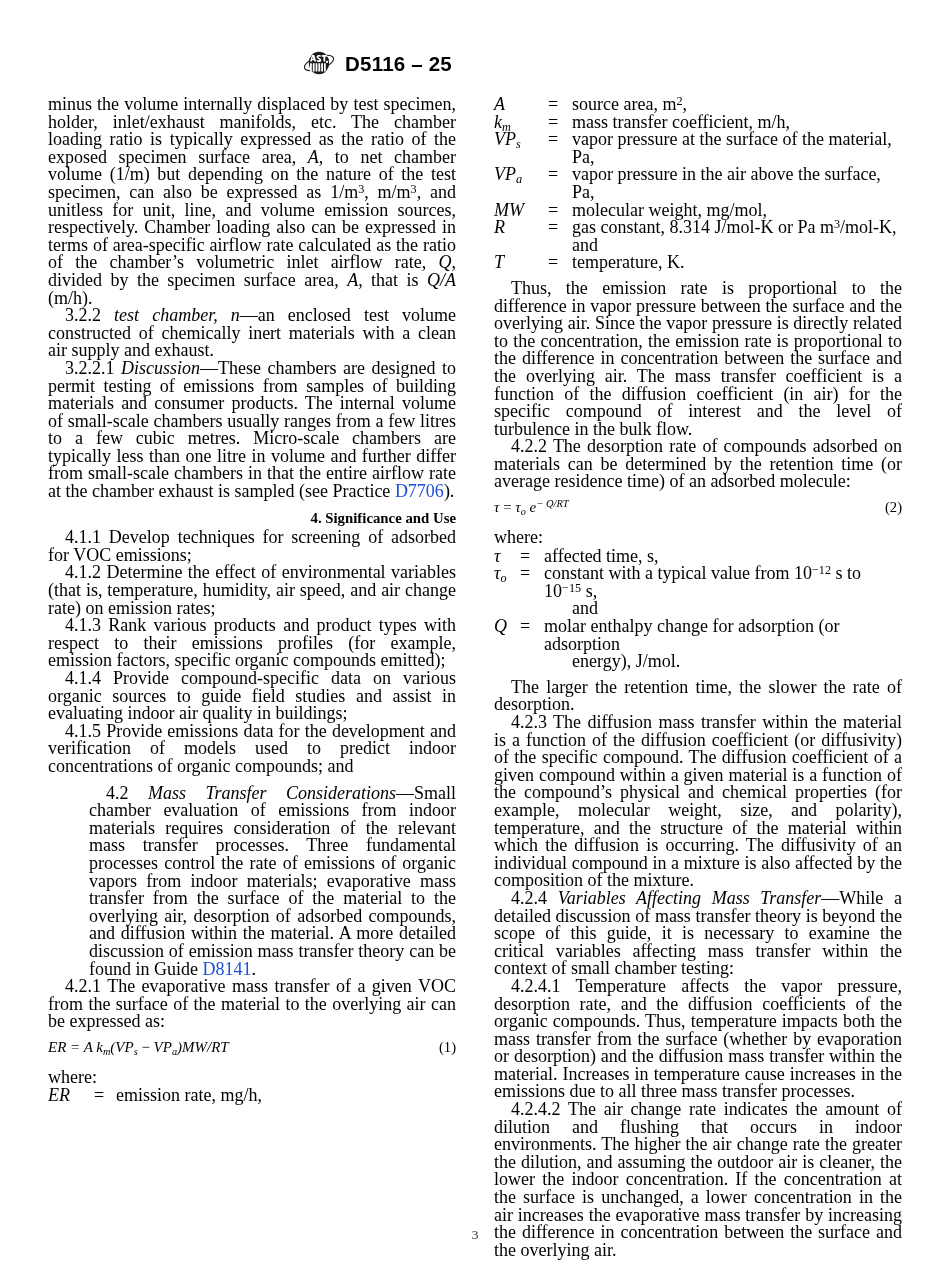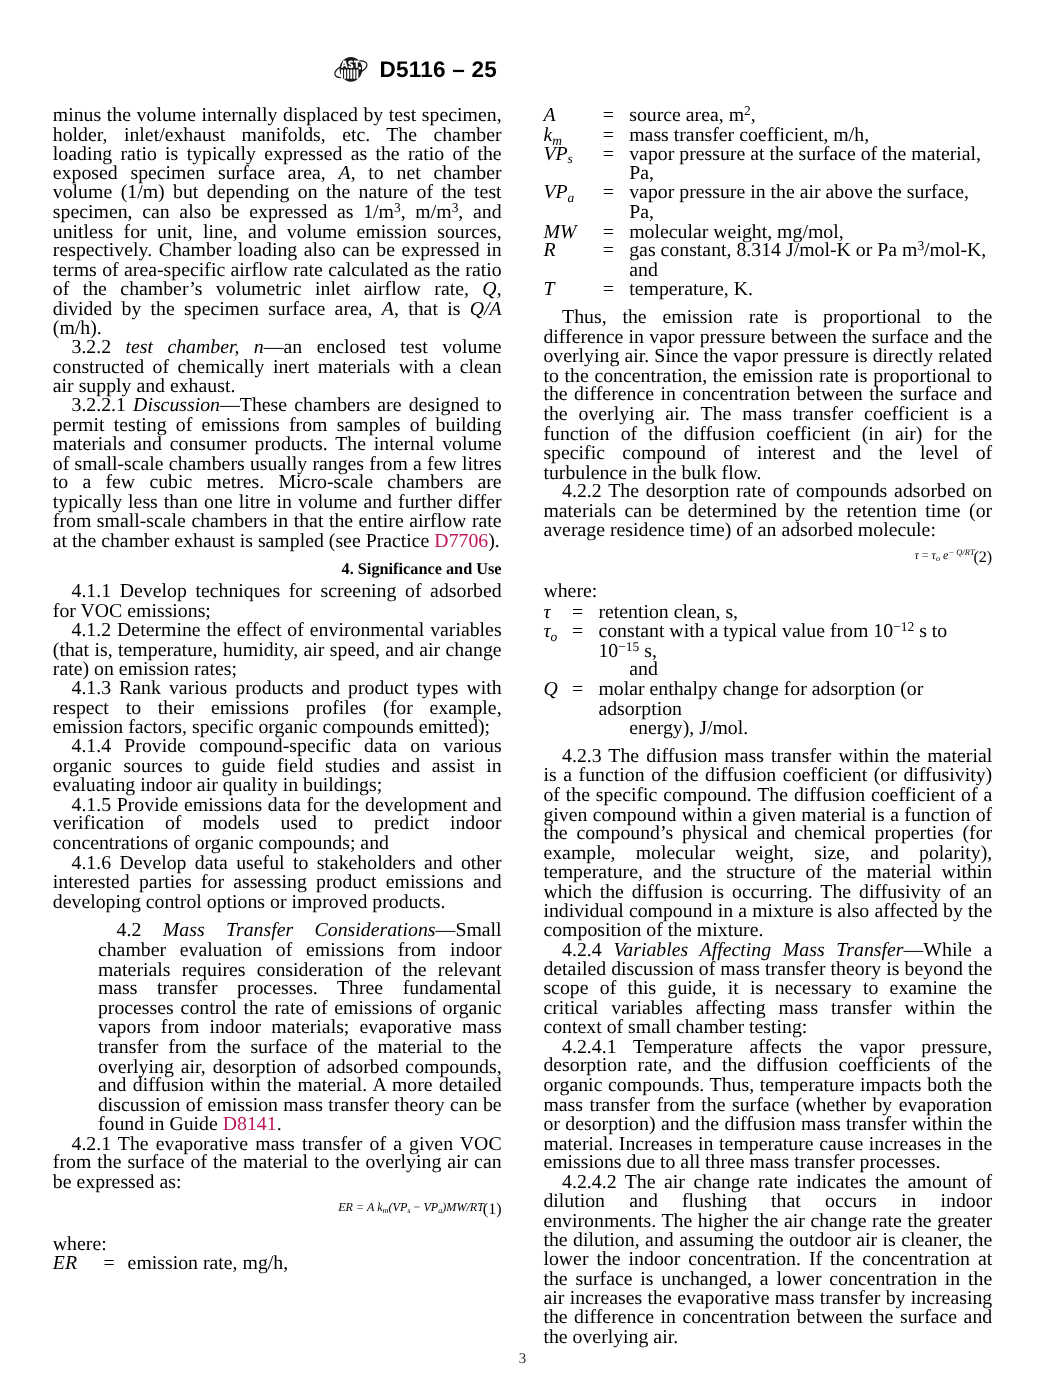--- a/index.html
+++ b/index.html
@@ -81,21 +81,21 @@
   .section-head {
     font-family: "Liberation Serif", "DejaVu Serif", serif;
     font-weight: bold;
     font-size: 14.8px;
     line-height: 17.6px;
     margin: 9px 0 2px 0;
     text-align: right;
   }
 
   .ital { font-style: italic; }
-  .ref  { color: #be185d; }
+  .ref  { color: #1d4ed8; }
 
   sub { font-size: 0.68em; vertical-align: -0.28em; line-height: 0; font-style: italic; }
   sup { font-size: 0.68em; vertical-align: 0.45em; line-height: 0; }
 
   
   .deflist {
     margin: 0;
     padding: 0;
   }
   .defrow {
@@ -127,24 +127,24 @@
   .defdesc .cont { display: block; padding-left: 28px; }
 
   
   .eqblock {
     position: relative;
     margin: 8px 0 8px 0;
     height: 22px;
   }
   .eqbody {
     position: absolute;
-    left: 0; right: 16px;
-    text-align: right;
+    left: 0; right: 4px;
+    text-align: left;
     font-style: italic;
-    font-size: 11px;
+    font-size: 15px;
     white-space: nowrap;
   }
   .eqnum {
     position: absolute;
     right: 0;
     top: 0;
     font-style: normal;
     font-size: 14.6px;
   }
   .eqbody .rm { font-style: normal; }
@@ -209,21 +209,20 @@
       <p class="indent"><span>3.2.2.1 </span><span class="ital">Discussion</span><span>—These chambers are designed to permit testing of emissions from samples of building materials and consumer products. The internal volume of small-scale chambers usually ranges from a few litres to a few cubic metres. Micro-scale chambers are typically less than one litre in volume and further differ from small-scale chambers in that the entire airflow rate at the chamber exhaust is sampled (see Practice </span><span class="ref">D7706</span><span>).</span></p>
 
       <div class="section-head">4. Significance and Use</div>
 
 
       <p class="indent">4.1.1  Develop techniques for screening of adsorbed for VOC emissions;</p>
       <p class="indent">4.1.2  Determine the effect of environmental variables (that is, temperature, humidity, air speed, and air change rate) on emission rates;</p>
       <p class="indent">4.1.3  Rank various products and product types with respect to their emissions profiles (for example, emission factors, specific organic compounds emitted);</p>
       <p class="indent">4.1.4  Provide compound-specific data on various organic sources to guide field studies and assist in evaluating indoor air quality in buildings;</p>
       <p class="indent">4.1.5  Provide emissions data for the development and verification of models used to predict indoor concentrations of organic compounds; and</p>
-      <p class="indent">4.1.6  Develop data useful to stakeholders and other interested parties for assessing product emissions and developing control options or improved products.</p>
 
       <p class="indent gap"><span>4.2 </span><span class="ital">Mass Transfer Considerations</span><span>—Small chamber evaluation of emissions from indoor materials requires consideration of the relevant mass transfer processes. Three fundamental processes control the rate of emissions of organic vapors from indoor materials; evaporative mass transfer from the surface of the material to the overlying air, desorption of adsorbed compounds, and diffusion within the material. A more detailed discussion of emission mass transfer theory can be found in Guide </span><span class="ref">D8141</span><span>.</span></p>
 
       <p class="indent">4.2.1  The evaporative mass transfer of a given VOC from the surface of the material to the overlying air can be expressed as:</p>
 
       <div class="eqblock">
         <div class="eqbody"><span>ER = A k</span><sub>m</sub><span>(VP</span><sub>s</sub><span class="rm"> − </span><span>VP</span><sub>a</sub><span>)MW/RT</span></div>
         <div class="eqnum">(1)</div>
       </div>
 
@@ -298,39 +297,40 @@
         <div class="eqnum">(2)</div>
       </div>
 
       <p class="noindent where">where:</p>
 
       <div class="deflist dl-eq2">
 
         <div class="defrow">
           <span class="defsym"><span>τ</span></span>
           <span class="defeq">=</span>
-          <span class="defdesc">retention clean, s,</span>
+          <span class="defdesc">affected time, s,</span>
         </div>
 
         <div class="defrow">
           <span class="defsym"><span>τ</span><sub>o</sub></span>
           <span class="defeq">=</span>
           <span class="defdesc"><span>constant with a typical value from 10</span><sup>−12</sup><span> s to 10</span><sup>−15</sup><span> s,</span><span class="cont">and</span></span>
         </div>
 
         <div class="defrow">
           <span class="defsym"><span>Q</span></span>
           <span class="defeq">=</span>
           <span class="defdesc"><span>molar enthalpy change for adsorption (or adsorption</span><span class="cont">energy), J/mol.</span></span>
         </div>
 
       </div>
 
       <div class="spacer-sm"></div>
 
+      <p class="indent">The larger the retention time, the slower the rate of desorption.</p>
 
       <p class="indent">4.2.3  The diffusion mass transfer within the material is a function of the diffusion coefficient (or diffusivity) of the specific compound. The diffusion coefficient of a given compound within a given material is a function of the compound’s physical and chemical properties (for example, molecular weight, size, and polarity), temperature, and the structure of the material within which the diffusion is occurring. The diffusivity of an individual compound in a mixture is also affected by the composition of the mixture.</p>
 
       <p class="indent"><span>4.2.4 </span><span class="ital">Variables Affecting Mass Transfer</span><span>—While a detailed discussion of mass transfer theory is beyond the scope of this guide, it is necessary to examine the critical variables affecting mass transfer within the context of small chamber testing:</span></p>
 
       <p class="indent">4.2.4.1  Temperature affects the vapor pressure, desorption rate, and the diffusion coefficients of the organic compounds. Thus, temperature impacts both the mass transfer from the surface (whether by evaporation or desorption) and the diffusion mass transfer within the material. Increases in temperature cause increases in the emissions due to all three mass transfer processes.</p>
 
       <p class="indent">4.2.4.2  The air change rate indicates the amount of dilution and flushing that occurs in indoor environments. The higher the air change rate the greater the dilution, and assuming the outdoor air is cleaner, the lower the indoor concentration. If the concentration at the surface is unchanged, a lower concentration in the air increases the evaporative mass transfer by increasing the difference in concentration between the surface and the overlying air.</p>
 
     </div>

